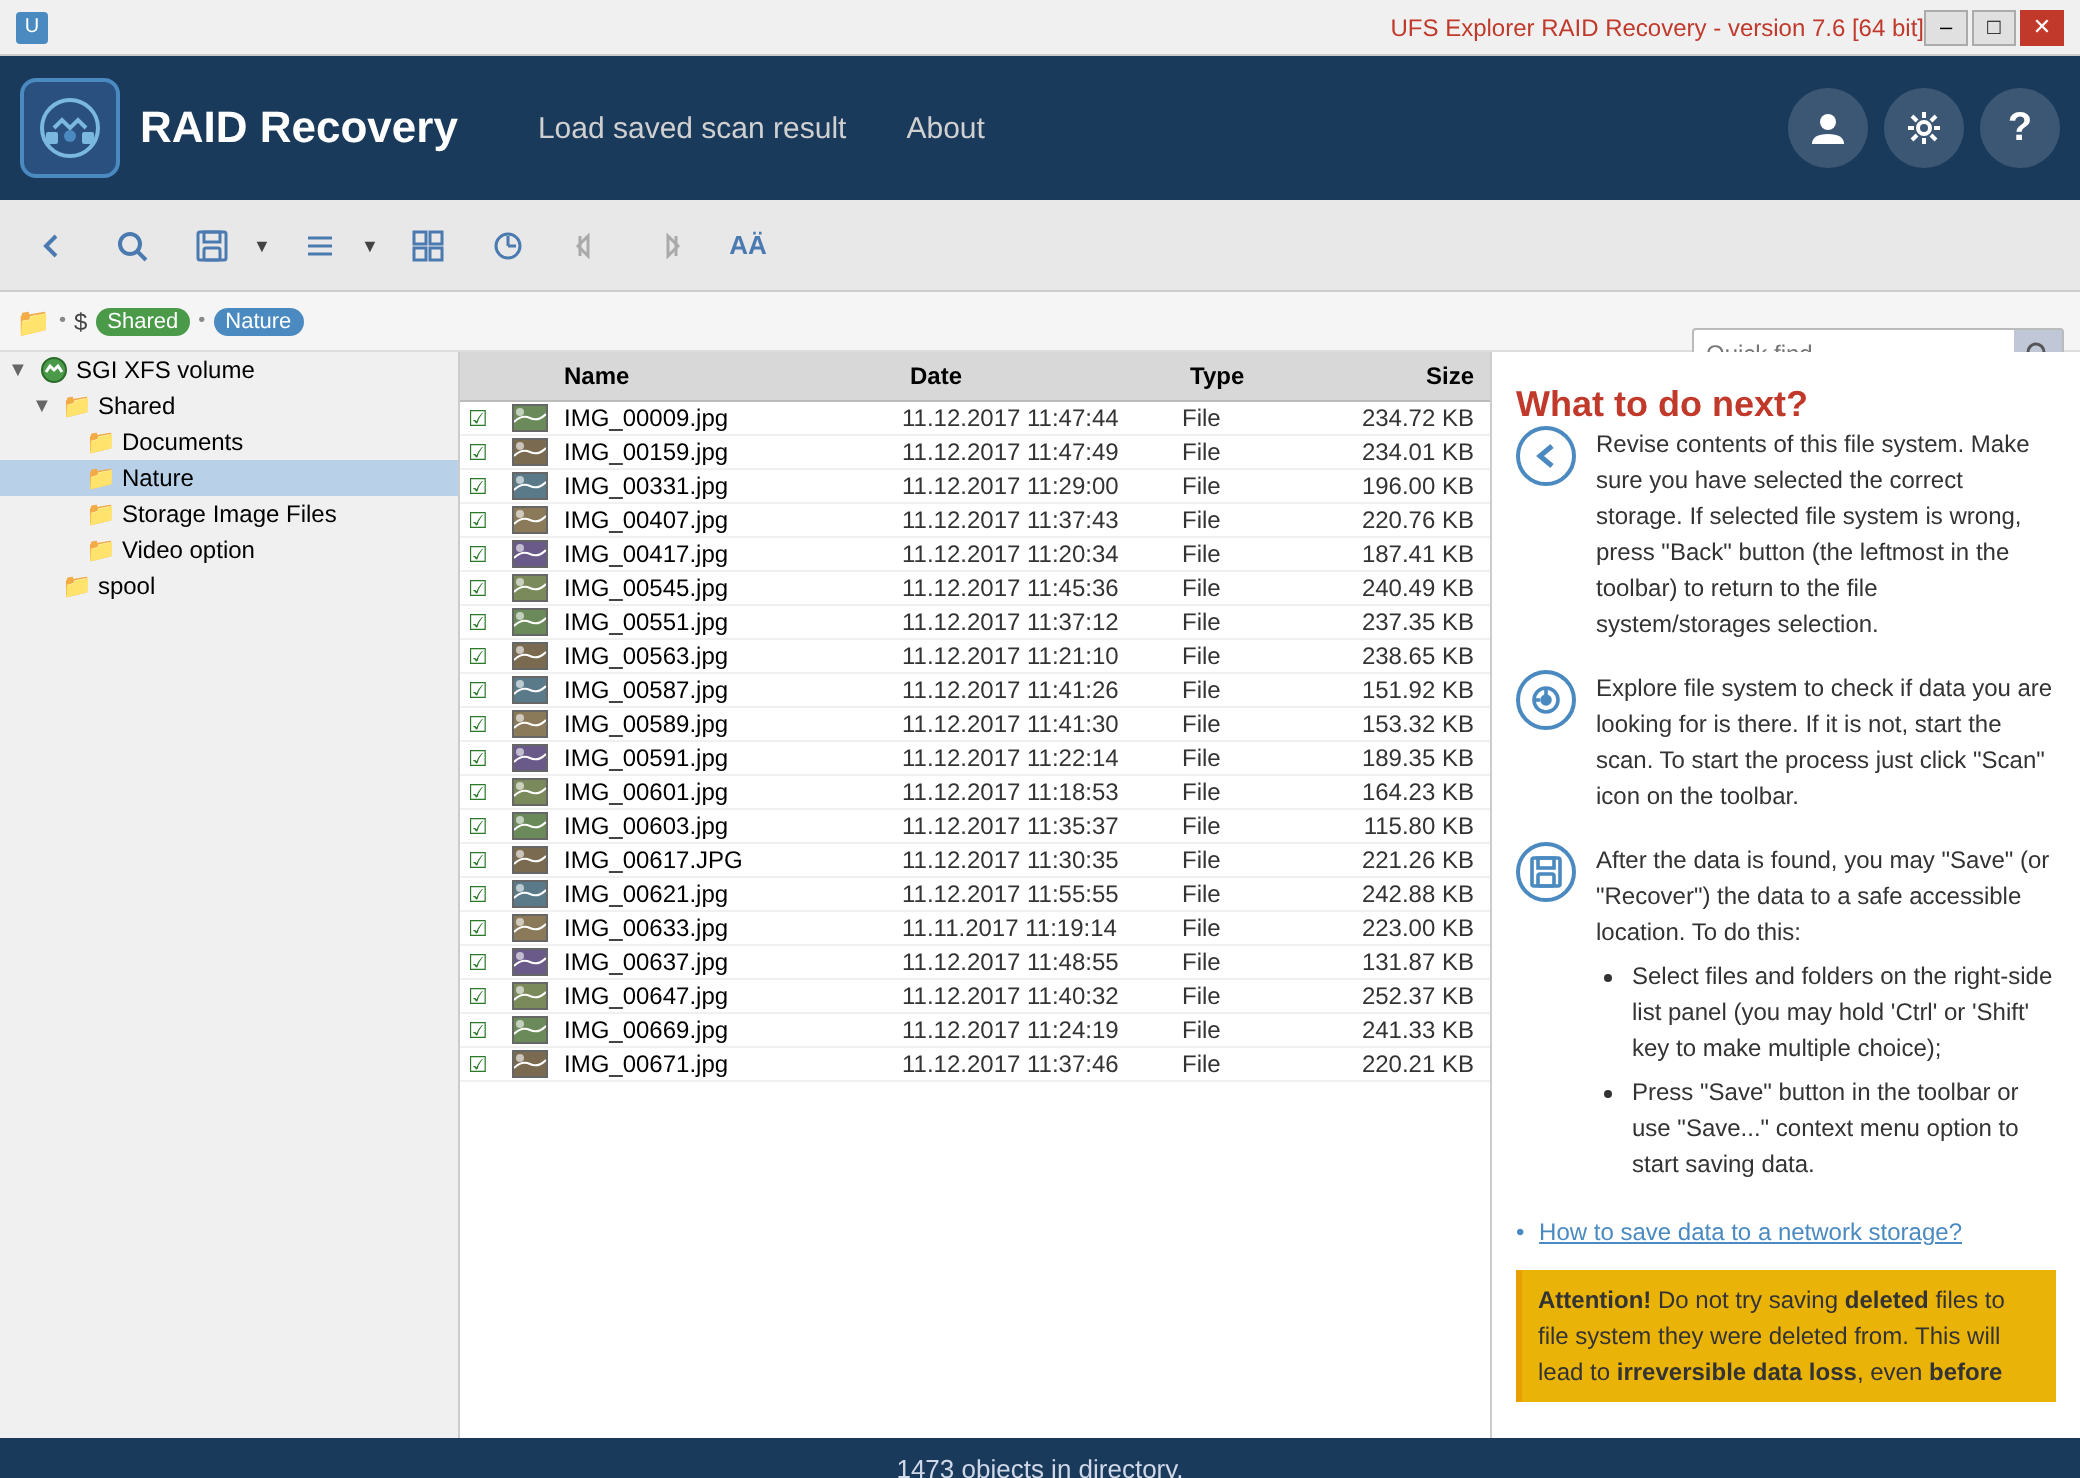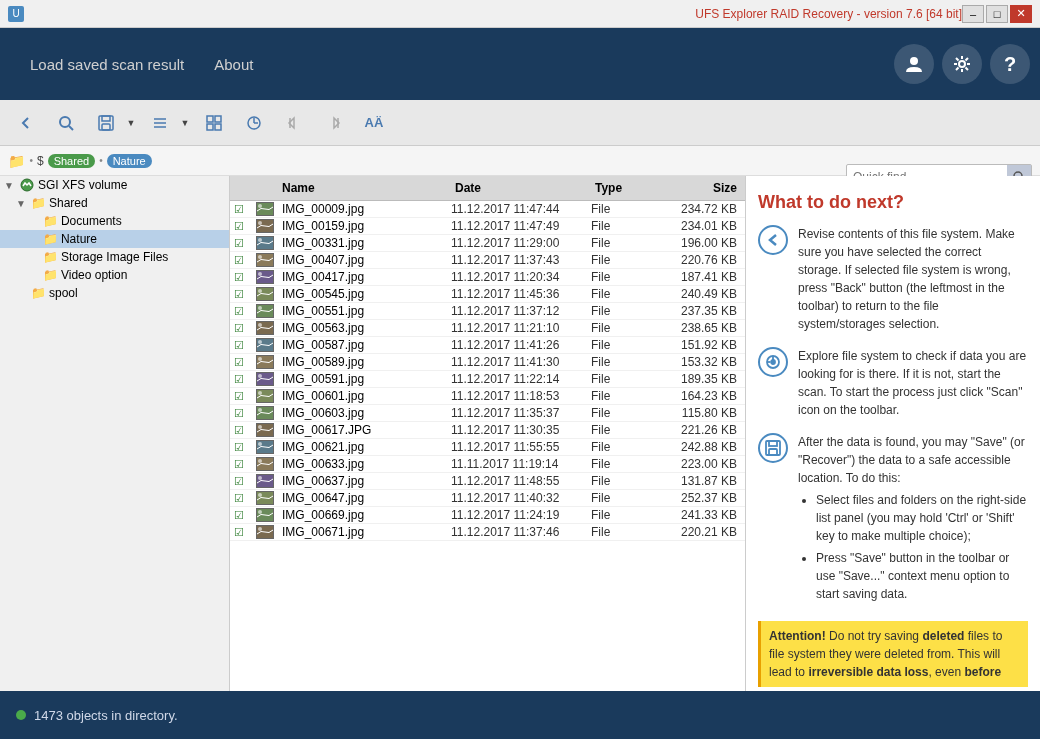--- a/index.html
+++ b/index.html
@@ -197,77 +197,89 @@
       background: white;
       border-left: 1px solid #ccc;
       padding: 16px 12px;
       overflow-y: auto;
       flex-shrink: 0;
     }
     #right-panel .panel-title {
       color: #c0392b;
       font-size: 18px;
       font-weight: bold;
-      margin-bottom: 12px;
     }
     .info-section {
       display: flex;
       gap: 10px;
       margin-bottom: 14px;
       align-items: flex-start;
     }
     .info-icon {
       width: 30px; height: 30px;
       border: 2px solid #4a8ac0;
       border-radius: 50%;
       display: flex; align-items: center; justify-content: center;
       color: #4a8ac0; font-size: 16px;
       flex-shrink: 0;
     }
     .info-icon.arrow { color: #4a8ac0; }
     .info-text { font-size: 12px; color: #333; line-height: 1.5; }
     .link-blue { color: #4a8ac0; cursor: pointer; text-decoration: underline; }
     .attention-box {
-      background: #fde047;
+      background: #eab308;
       border-left: 3px solid #e8a000;
       padding: 6px 8px;
       font-size: 12px;
       color: #333;
       line-height: 1.5;
     }
     .bold { font-weight: bold; }
     ul.info-list { padding-left: 18px; margin: 4px 0; }
     ul.info-list li { margin-bottom: 4px; font-size: 12px; }
 
     
     #statusbar {
       background: #1a3a5c;
-      height: 48px;
+      height: 20px;
       display: flex;
       align-items: center;
       padding: 0 16px;
       gap: 8px;
+      flex-direction: column;
     }
     .status-dot { width: 10px; height: 10px; background: #4aaa4a; border-radius: 50%; }
     .status-text { color: #d0d8e8; font-size: 13px; }
   </style>
 </head>
 <body>
 
 <div id="titlebar">
   <div style="width:16px;height:16px;background:#4a8ac0;border-radius:2px;font-size:10px;color:white;display:flex;align-items:center;justify-content:center;">U</div>
   <span style="font-size:12px;color:#c0392b;flex:1;text-align:right;">UFS Explorer RAID Recovery - version 7.6 [64 bit]</span>
   <div class="win-controls">
     <button class="win-btn">–</button>
     <button class="win-btn">□</button>
     <button class="win-btn close">✕</button>
   </div>
 </div>
 
 <div id="navbar">
+  <div class="brand">
+    <div class="brand-icon">
+      <svg width="36" height="36" viewBox="0 0 36 36">
+        <ellipse cx="18" cy="18" rx="14" ry="14" fill="none" stroke="#7ab8e0" stroke-width="2"></ellipse>
+        <path d="M10 18 L14 14 L18 18 L22 14 L26 18" stroke="#7ab8e0" stroke-width="2" fill="none"></path>
+        <circle cx="18" cy="22" r="3" fill="#4a8ac0"></circle>
+        <rect x="6" y="20" width="6" height="6" rx="1" fill="#7ab8e0"></rect>
+        <rect x="24" y="20" width="6" height="6" rx="1" fill="#7ab8e0"></rect>
+      </svg>
+    </div>
+    <span class="brand-text">RAID Recovery</span>
+  </div>
   <div class="nav-links">
     <a class="nav-link">Load saved scan result</a>
     <a class="nav-link">About</a>
   </div>
   <div class="nav-icons">
     <button class="nav-icon-btn">
       <svg width="20" height="20" viewBox="0 0 20 20" fill="white">
         <circle cx="10" cy="7" r="4"></circle>
         <path d="M2 18 Q2 13 10 13 Q18 13 18 18"></path>
       </svg>
@@ -772,20 +784,24 @@
       </div>
       <div class="info-text">
         <span>After the data is found, you may "Save" (or "Recover") the data to a safe accessible location. To do this:</span>
         <ul class="info-list">
           <li>Select files and folders on the right-side list panel (you may hold 'Ctrl' or 'Shift' key to make multiple choice);</li>
           <li>Press "Save" button in the toolbar or use "Save..." context menu option to start saving data.</li>
         </ul>
       </div>
     </div>
 
+    <div style="margin-bottom:12px;">
+      <span style="color:#4a8ac0;margin-right:4px;">•</span>
+      <a class="link-blue">How to save data to a network storage?</a>
+    </div>
 
     <div class="attention-box">
       <span class="bold">Attention!</span><span> Do not try saving </span><span class="bold">deleted</span><span> files to file system they were deleted from. This will lead to </span><span class="bold">irreversible data loss</span><span>, even </span><span class="bold">before</span>
     </div>
   </div>
 </div>
 
 <div id="statusbar">
   <div class="status-dot"></div>
   <span class="status-text">1473 objects in directory.</span>

